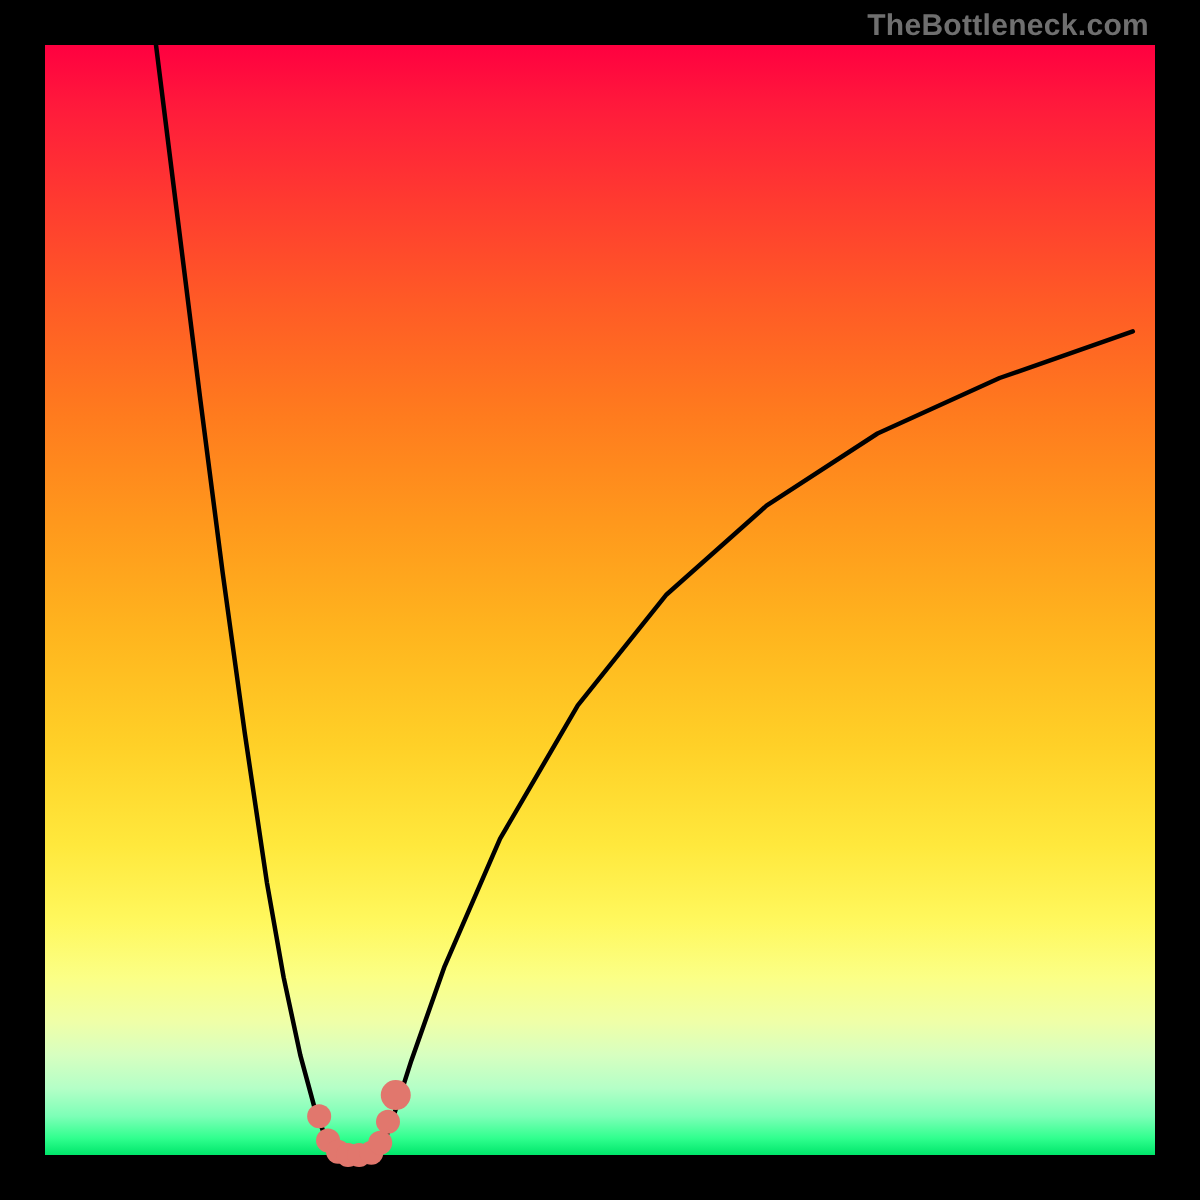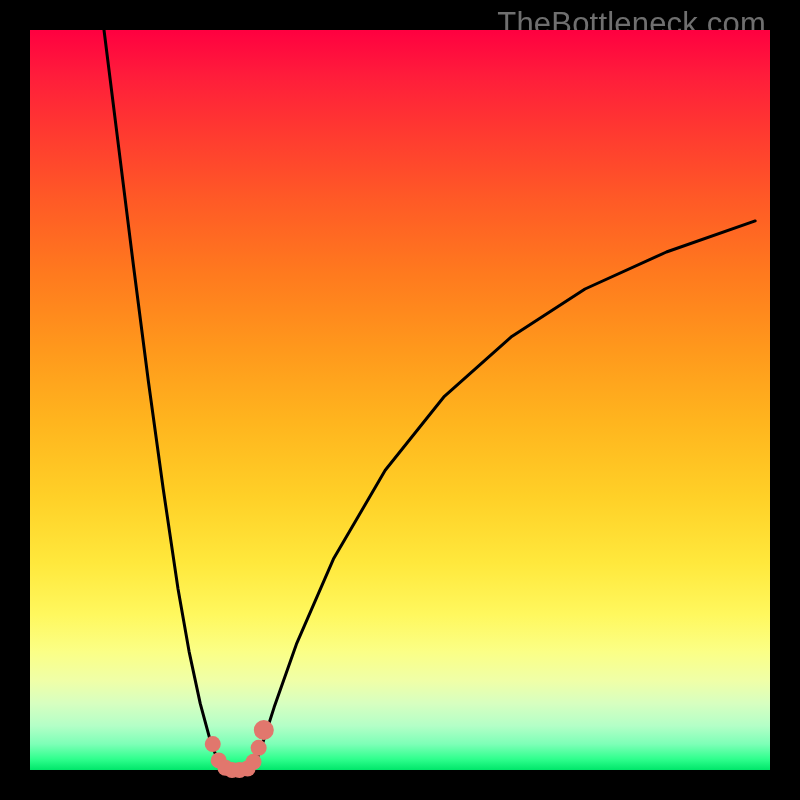--- a/index.html
+++ b/index.html
@@ -17,21 +17,21 @@
           #ffd027 63%,
           #ffe83c 72%,
           #fff85e 79%,
           #fbff86 84%,
           #efffa8 88%,
           #d7ffc0 91%,
           #b4ffc7 94%,
           #7dffb7 96.5%,
           #30ff8e 98.5%,
           #00e66a 100%)}
-  .watermark{position:absolute;right:34px;top:6px;color:#6f6f6f;font-size:31px;font-weight:400;letter-spacing:.2px}
+  .watermark{position:absolute;right:34px;top:6px;color:#6f6f6f;font-size:20px;font-weight:700;letter-spacing:.2px}
   svg.curve{position:absolute;left:0;top:0;width:740px;height:740px;overflow:visible}
   .dot{fill:#e1776d}
 </style>
 </head>
 <body>
 
 <div class="frame">
   <div class="watermark">TheBottleneck.com</div>
   <div class="plot">
     <div class="grad"></div>

